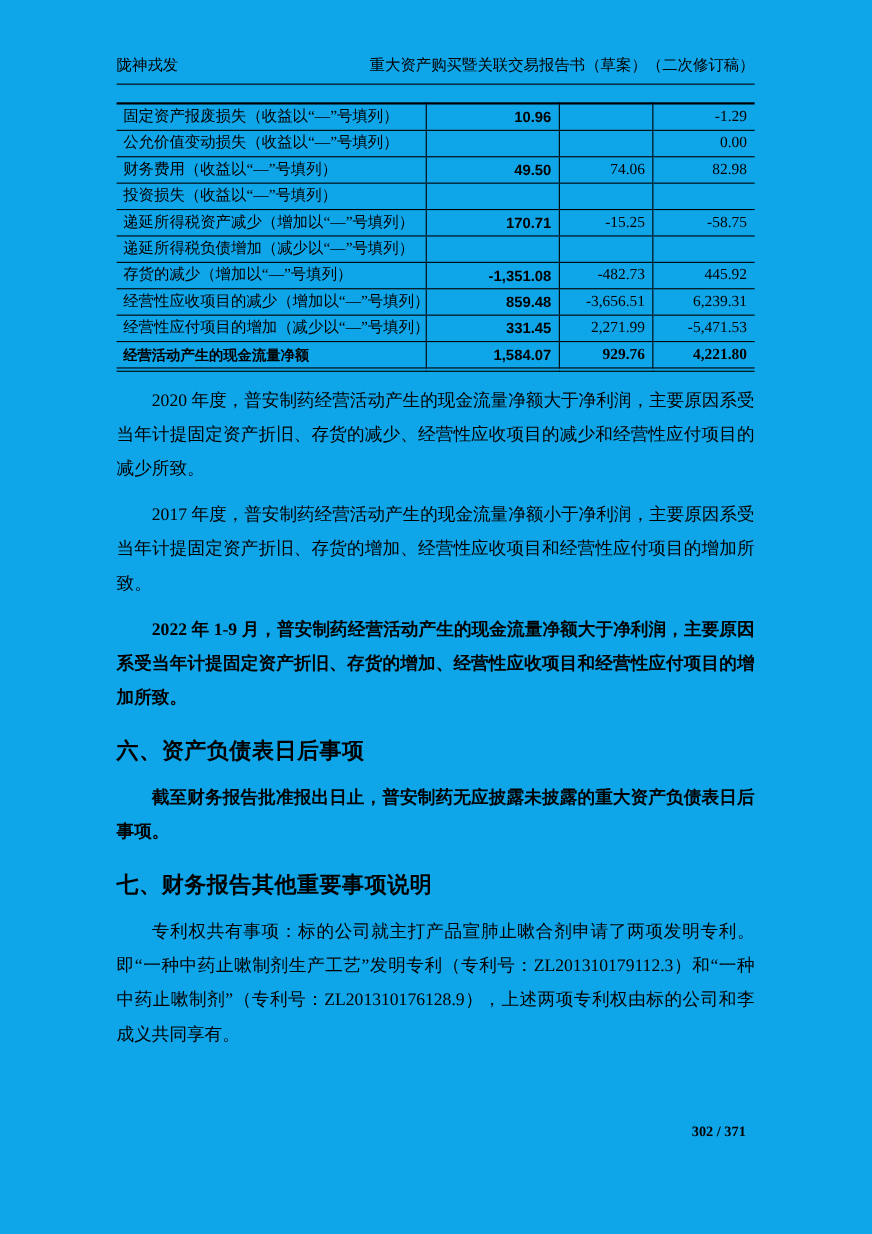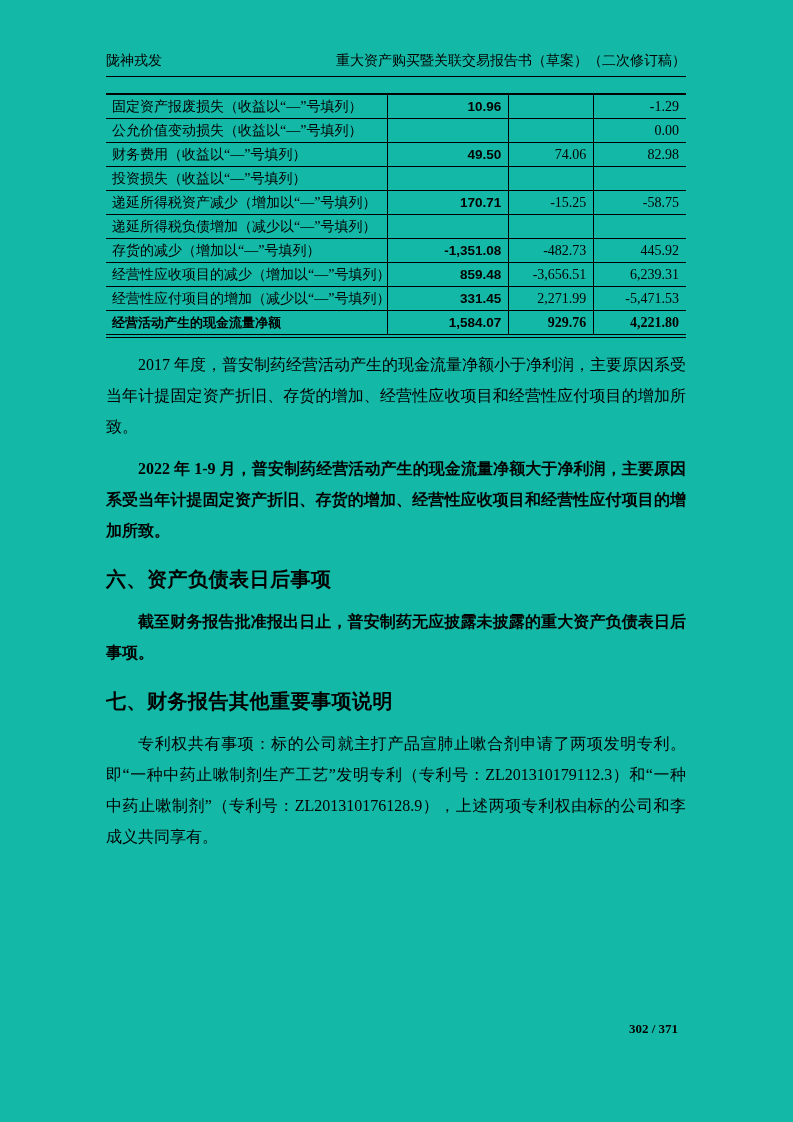--- a/index.html
+++ b/index.html
@@ -1,21 +1,21 @@
 <!DOCTYPE html>
 <html><head>
 <meta charset="utf-8">
 <style>
   html, body { margin:0; padding:0; background:#ffffff; }
   * { box-sizing:border-box; }
 
   .page {
     position:relative;
     width:793px; height:1122px;
-    background:#14b8a6;
+    background:#0ea5e9;
     color:#000;
     font-family:"Liberation Serif","DejaVu Serif",serif;
     padding:52px 107px 0 106px;
     overflow:hidden;
   }
 
   
   .doc-header {
     display:flex; justify-content:space-between; align-items:baseline;
     font-size:14px; line-height:18px;
@@ -151,20 +151,21 @@
       </tr>
       <tr class="total">
         <td class="lbl">经营活动产生的现金流量净额</td>
         <td class="num c1">1,584.07</td>
         <td class="num">929.76</td>
         <td class="num">4,221.80</td>
       </tr>
     </tbody>
   </table>
 
+  <p class="body-p">2020 年度，普安制药经营活动产生的现金流量净额大于净利润，主要原因系受当年计提固定资产折旧、存货的减少、经营性应收项目的减少和经营性应付项目的减少所致。</p>
   <p class="body-p">2017 年度，普安制药经营活动产生的现金流量净额小于净利润，主要原因系受当年计提固定资产折旧、存货的增加、经营性应收项目和经营性应付项目的增加所致。</p>
   <p class="body-p bold-kai">2022 年 1-9 月，普安制药经营活动产生的现金流量净额大于净利润，主要原因系受当年计提固定资产折旧、存货的增加、经营性应收项目和经营性应付项目的增加所致。</p>
 
   <h2 class="sec-h">六、资产负债表日后事项</h2>
   <p class="body-p bold-kai">截至财务报告批准报出日止，普安制药无应披露未披露的重大资产负债表日后事项。</p>
 
   <h2 class="sec-h">七、财务报告其他重要事项说明</h2>
   <p class="body-p">专利权共有事项：标的公司就主打产品宣肺止嗽合剂申请了两项发明专利。即“一种中药止嗽制剂生产工艺”发明专利（专利号：ZL201310179112.3）和“一种中药止嗽制剂”（专利号：ZL201310176128.9），上述两项专利权由标的公司和李成义共同享有。</p>
 
   <div class="page-num">302 / 371</div>

